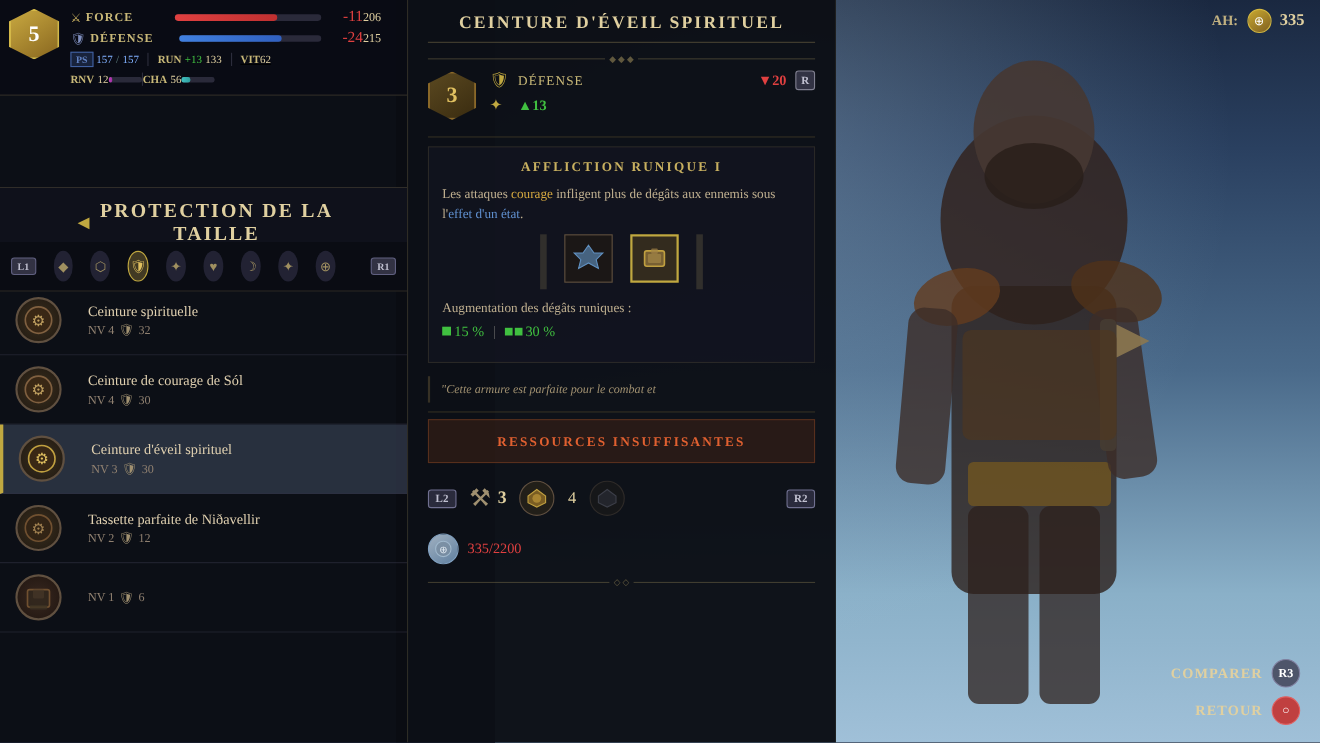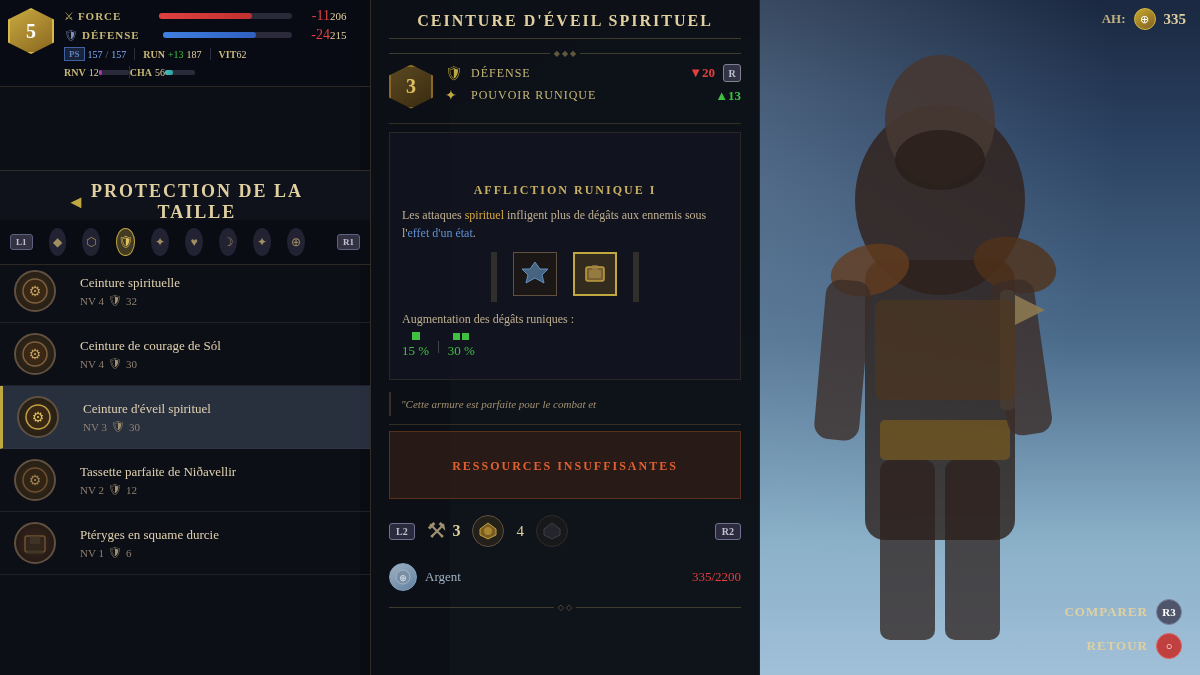--- a/index.html
+++ b/index.html
@@ -325,21 +325,20 @@
     }
 
     .perk-title {
       color: #c8b060;
       font-size: 12px;
       font-weight: bold;
       letter-spacing: 2px;
       text-transform: uppercase;
       text-align: center;
       margin-bottom: 8px;
-      margin-top: 40px;
     }
 
     .perk-desc {
       color: #c0b090;
       font-size: 12px;
       line-height: 1.5;
     }
 
     .perk-desc .highlight {
       color: #d4a840;
@@ -384,21 +383,20 @@
       align-items: center;
       gap: 8px;
     }
 
     .augment-val {
       display: flex;
       align-items: center;
       gap: 3px;
       color: #40c040;
       font-size: 13px;
-      flex-direction: column;
     }
 
     .augment-dot {
       width: 8px; height: 8px;
       background: #40c040;
       display: inline-block;
     }
 
     .augment-dot2 {
       display: inline-flex;
@@ -416,21 +414,21 @@
       font-size: 11px;
       font-style: italic;
       margin: 8px 0;
       padding: 6px 10px;
       border-left: 2px solid rgba(120,100,60,0.4);
     }
 
     .resources-header {
       background: rgba(80,40,20,0.4);
       border: 1px solid rgba(160,80,40,0.4);
-      padding: 24px 12px;
+      padding: 10px 12px;
       text-align: center;
       margin-bottom: 10px;
     }
 
     .resources-title {
       color: #e06030;
       font-size: 12px;
       font-weight: bold;
       letter-spacing: 2px;
       text-transform: uppercase;
@@ -692,21 +690,21 @@
     <div style="display:flex;align-items:center;gap:3px;">
       <span style="color:#6080c0;font-size:9px;font-weight:bold;background:rgba(40,60,100,0.5);border:1px solid #4060a0;padding:1px 4px;">PS</span>
       <span style="color:#80b0ff;font-size:10px;">157</span>
       <span style="color:#608080;font-size:10px;">/</span>
       <span style="color:#80b0ff;font-size:10px;">157</span>
     </div>
     <div style="height:12px;width:1px;background:rgba(80,80,100,0.5);"></div>
     <div style="display:flex;align-items:center;gap:3px;">
       <span style="color:#c8b878;font-size:10px;font-weight:bold;">RUN</span>
       <span style="color:#40c040;font-size:10px;">+13</span>
-      <span style="color:#e0d0a0;font-size:10px;">187</span>
+      <span style="color:#e0d0a0;font-size:10px;">133</span>
     </div>
     <div style="height:12px;width:1px;background:rgba(80,80,100,0.5);"></div>
     <div style="display:flex;align-items:center;gap:0;text-decoration:underline;">
       <span style="color:#c8b878;font-size:10px;font-weight:bold;">VIT</span>
       <span style="color:#e0d0a0;font-size:10px;">62</span>
     </div>
   </div>
   <div style="display:flex;padding-left:52px;align-items:center;gap:0;margin-top:5px;">
     <div style="display:flex;align-items:center;gap:3px;">
       <span style="color:#c8b878;font-size:10px;font-weight:bold;">RNV</span>
@@ -822,21 +820,20 @@
 
   <div class="equip-item">
     <div class="equip-item-icon" style="background:radial-gradient(circle,#382820,#201510);">
       <svg width="30" height="30" viewBox="0 0 30 30">
         <rect x="5" y="8" width="20" height="16" rx="2" fill="rgba(50,40,30,0.8)" stroke="#705030" stroke-width="1.5"></rect>
         <rect x="10" y="8" width="10" height="8" rx="1" fill="rgba(70,55,40,0.7)"></rect>
         <rect x="7" y="22" width="16" height="4" rx="1" fill="rgba(60,50,35,0.8)"></rect>
       </svg>
     </div>
     <div class="equip-item-info">
-      <div class="equip-item-name">Ptéryges en squame durcie</div>
       <div class="equip-item-level">
         <span>NV 1</span>
         <span class="shield-icon-small">🛡</span>
         <span>6</span>
       </div>
     </div>
   </div>
 
 </div>
 
@@ -854,33 +851,32 @@
 
       <div class="detail-stat-row">
         <span class="detail-stat-icon">🛡</span>
         <span class="detail-stat-label">DÉFENSE</span>
         <span class="detail-stat-change neg">▼20</span>
         <div class="r-badge">R</div>
       </div>
 
       <div class="detail-stat-row">
         <span class="detail-stat-icon">✦</span>
-        <span class="detail-stat-label">POUVOIR RUNIQUE</span>
         <span class="detail-stat-change pos">▲13</span>
       </div>
     </div>
   </div>
 
   <div style="height:1px;background:rgba(140,120,60,0.3);margin:4px 0 8px;"></div>
 
   <div class="perk-section">
     <div class="perk-title">AFFLICTION RUNIQUE I</div>
 
     <p class="perk-desc">
-      Les attaques <span class="highlight">spirituel</span> infligent plus de dégâts aux ennemis sous l'<span class="highlight-state">effet d'un état</span>.
+      Les attaques <span class="highlight">courage</span> infligent plus de dégâts aux ennemis sous l'<span class="highlight-state">effet d'un état</span>.
     </p>
 
     <div class="perk-icons-row">
       <div style="width:6px;height:50px;background:rgba(180,160,100,0.2);align-self:center;"></div>
       <div class="perk-icon-item">
         <svg width="30" height="30" viewBox="0 0 30 30">
           <path d="M15 3 L20 10 L28 10 L22 16 L24 24 L15 19 L6 24 L8 16 L2 10 L10 10 Z" fill="rgba(100,150,200,0.6)" stroke="#6090c0" stroke-width="1"></path>
         </svg>
       </div>
       <div class="perk-icon-item active-item">
@@ -942,21 +938,20 @@
     <span class="btn-badge r2-badge">R2</span>
   </div>
 
   <div class="silver-row">
     <div class="silver-icon">
       <svg width="16" height="16" viewBox="0 0 16 16">
           <circle cx="8" cy="8" r="7" fill="rgba(120,140,160,0.8)" stroke="#a0b8cc" stroke-width="1"></circle>
           <text x="8" y="12" text-anchor="middle" font-size="9" fill="#e0e8f0">⊕</text>
         </svg>
     </div>
-    <span class="silver-label">Argent</span>
     <span class="silver-amount">335/2200</span>
   </div>
 
   <div class="ornament-line" style="margin-top:8px;">
     <span class="ornament-center">◇ ◇</span>
   </div>
 
 </div>
 
 <div class="bottom-right-btns">

